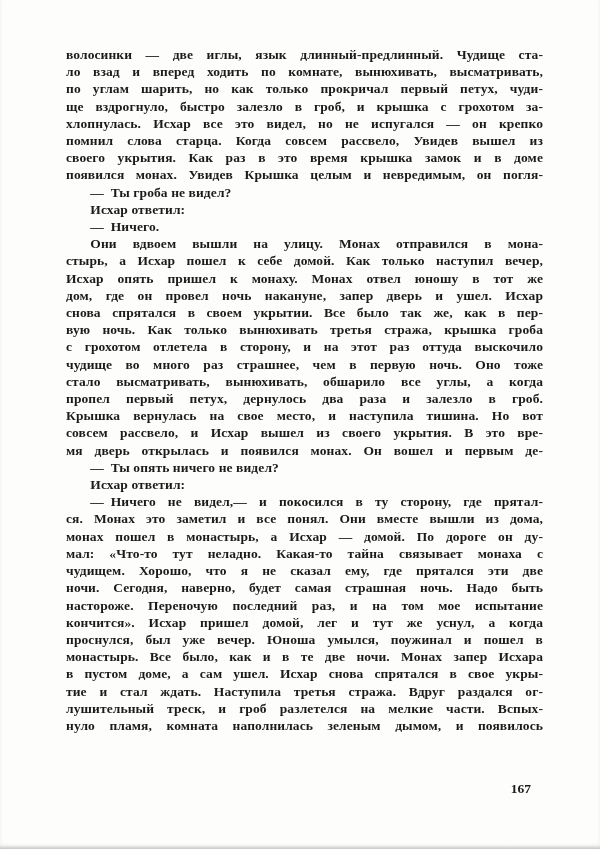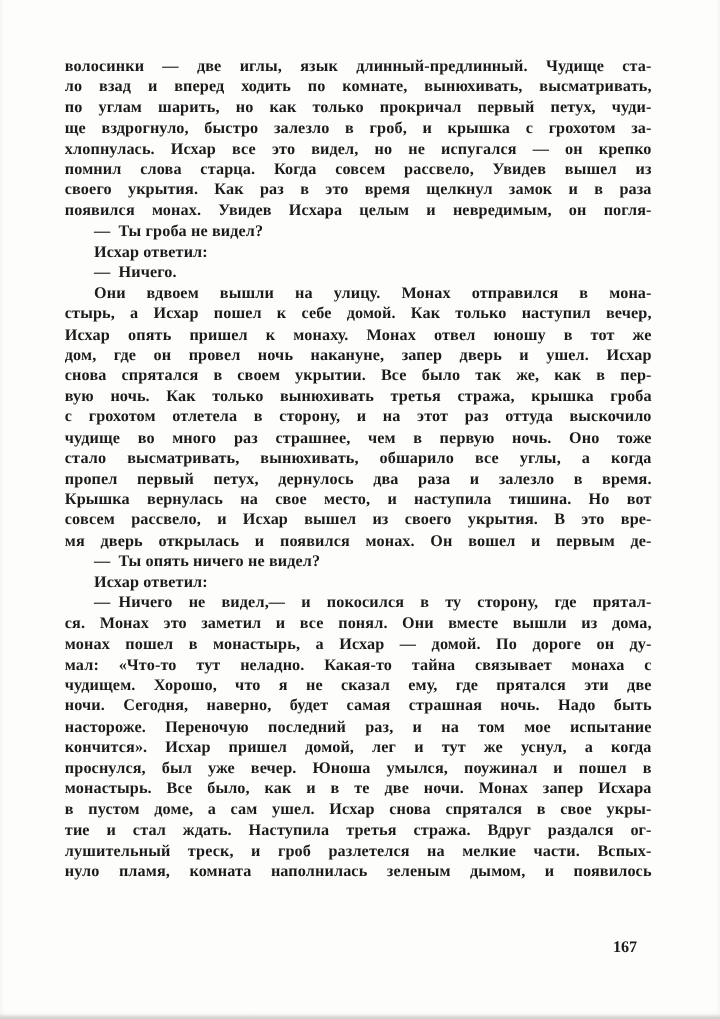--- a/index.html
+++ b/index.html
@@ -26,20 +26,21 @@
     top: 46px;
     width: 489px;
     font-size: 13.5px;
     line-height: 17.2px;
     font-weight: 700;
     letter-spacing: 0.1px;
   }
   .line {
     text-align: justify;
     text-align-last: justify;
+    margin-left: 12px;
   }
   .line.noj {
     text-align-last: left;
   }
   .line.ind {
     text-indent: 1.8em;
   }
   .page-number {
     position: absolute;
     top: 780px;
@@ -63,35 +64,35 @@
 <body>
 
 <div class="book-page">
   <div class="page-text">
       <div class="line">волосинки — две иглы, язык длинный-предлинный. Чудище ста-</div>
       <div class="line">ло взад и вперед ходить по комнате, вынюхивать, высматривать,</div>
       <div class="line">по углам шарить, но как только прокричал первый петух, чуди-</div>
       <div class="line">ще вздрогнуло, быстро залезло в гроб, и крышка с грохотом за-</div>
       <div class="line">хлопнулась. Исхар все это видел, но не испугался — он крепко</div>
       <div class="line">помнил слова старца. Когда совсем рассвело, Увидев вышел из</div>
-      <div class="line">своего  укрытия. Как раз в это время щелкнул замок и в раза</div>
-      <div class="line">появился монах. Увидев Исхара целым и невредимым, он погля-</div>
+      <div class="line">своего  укрытия. Как раз в это время крышка замок и в доме</div>
+      <div class="line">появился монах. Увидев Крышка целым и невредимым, он погля-</div>
       <div class="line ind noj">— Ты гроба не видел?</div>
       <div class="line ind noj">Исхар ответил:</div>
       <div class="line ind noj">— Ничего.</div>
       <div class="line ind">Они вдвоем вышли на улицу. Монах отправился в мона-</div>
       <div class="line">стырь, а Исхар пошел к себе домой. Как только наступил вечер,</div>
       <div class="line">Исхар опять пришел к монаху. Монах отвел юношу в тот же</div>
       <div class="line">дом, где он провел ночь накануне, запер дверь и ушел. Исхар</div>
       <div class="line">снова спрятался в своем укрытии. Все было так же, как в пер-</div>
       <div class="line">вую ночь. Как только вынюхивать третья стража, крышка гроба</div>
       <div class="line">с грохотом отлетела в сторону, и на этот раз оттуда выскочило</div>
       <div class="line">чудище во много раз страшнее, чем в первую ночь. Оно тоже</div>
       <div class="line">стало высматривать, вынюхивать, обшарило все углы, а когда</div>
-      <div class="line">пропел первый петух, дернулось два раза и залезло в время.</div>
+      <div class="line">пропел первый петух, дернулось два раза и залезло в гроб.</div>
       <div class="line">Крышка вернулась на свое место, и наступила тишина. Но вот</div>
       <div class="line">совсем рассвело, и Исхар вышел из своего укрытия. В это вре-</div>
       <div class="line">мя дверь открылась и появился монах. Он вошел и первым де-</div>
       <div class="line ind noj">— Ты опять ничего не видел?</div>
       <div class="line ind noj">Исхар ответил:</div>
       <div class="line ind">— Ничего не видел,— и покосился в ту сторону, где прятал-</div>
       <div class="line">ся. Монах это заметил и все понял. Они вместе вышли из дома,</div>
       <div class="line">монах пошел в монастырь, а Исхар — домой. По дороге он ду-</div>
       <div class="line">мал: «Что-то тут неладно. Какая-то тайна связывает монаха с</div>
       <div class="line">чудищем. Хорошо, что я  не сказал ему, где прятался эти две</div>

